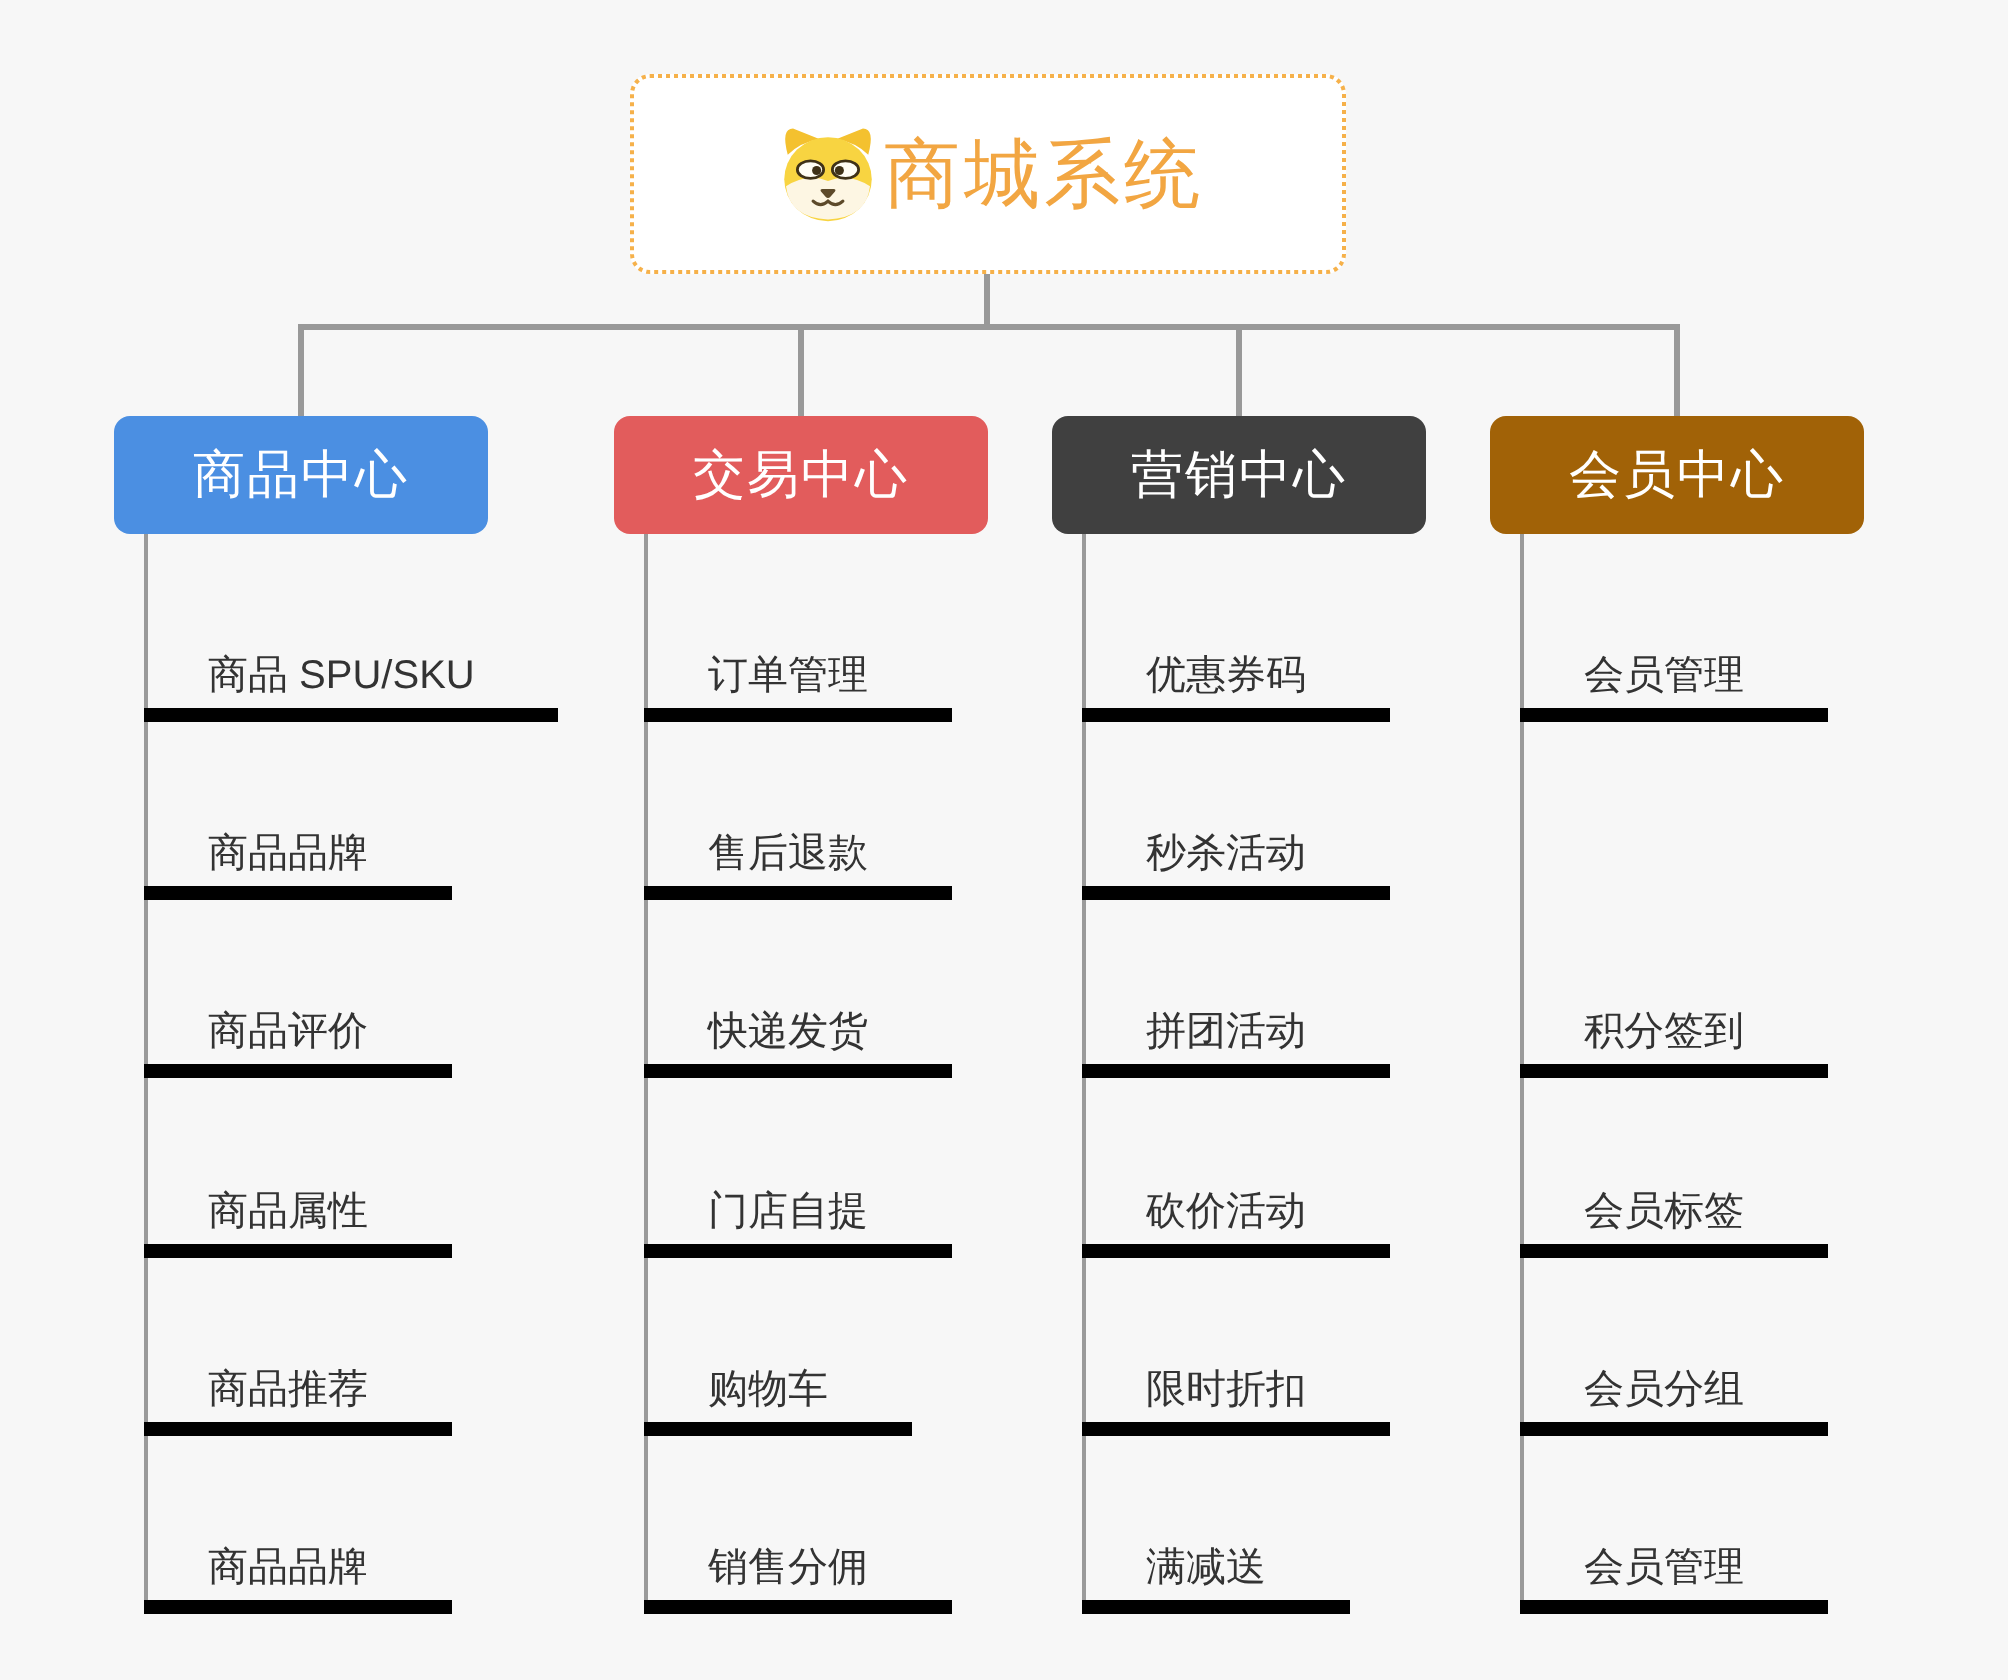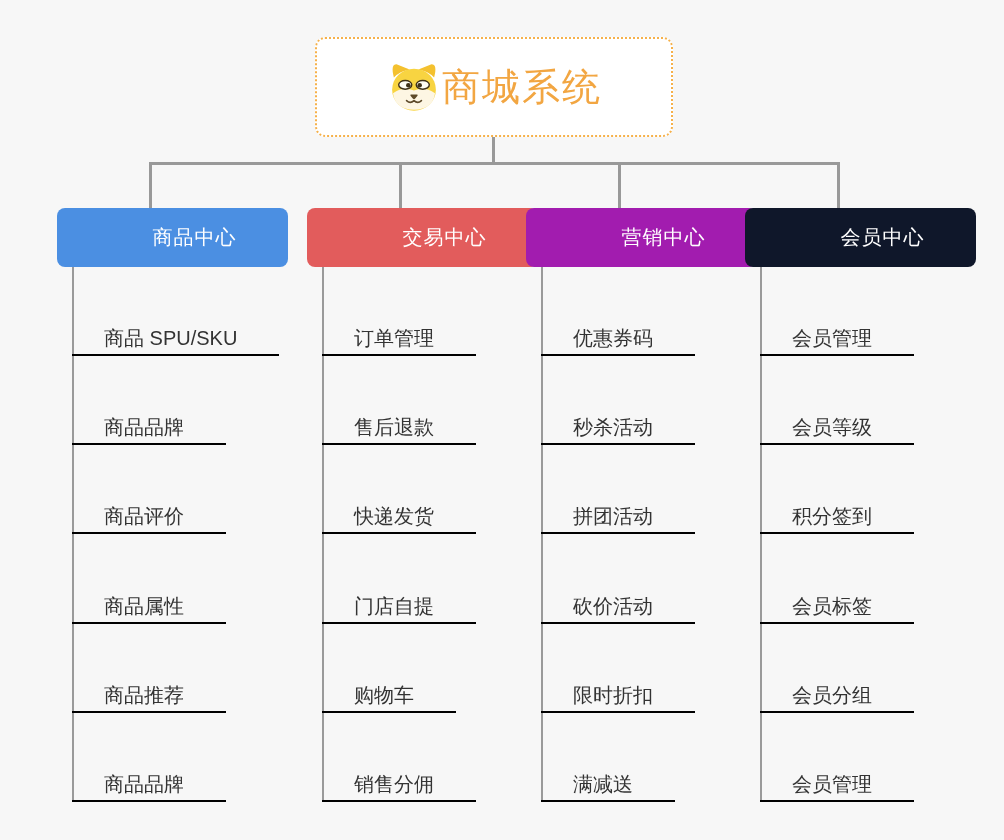--- a/index.html
+++ b/index.html
@@ -15,30 +15,30 @@
 
   
   .line{position:absolute;background:#999999;}
   .stem{left:492px;top:137px;width:3px;height:25px;}
   .bus{left:149px;top:162px;width:691px;height:3px;}
   .stub{top:165px;width:3px;height:43px;}
   .s0{left:149px}.s1{left:399px}.s2{left:618px}.s3{left:837px}
 
   
   .bbox{position:absolute;top:208px;width:187px;height:59px;border-radius:8px;
-    color:#ffffff;font-size:20px;letter-spacing:1px;display:flex;align-items:center;justify-content:center;padding-left:44px;}
+    color:#ffffff;font-size:26px;letter-spacing:1px;display:flex;align-items:center;justify-content:center;}
   .p0{left:57px}.p1{left:307px}.p2{left:526px}.p3{left:745px}
 
   
   .trunk{position:absolute;top:267px;width:2px;height:534px;background:#9a9a9a;}
   .t0{left:72px}.t1{left:322px}.t2{left:541px}.t3{left:760px}
 
   
   .leaf{position:absolute;font-size:20px;line-height:24px;color:#333333;white-space:nowrap;
-    padding:0 42px 4px 32px;border-bottom:2px solid #000000;}
+    padding:0 42px 4px 32px;border-bottom:7px solid #000000;}
   .c0{left:72px}.c1{left:322px}.c2{left:541px}.c3{left:760px}
   .r0{top:326px}.r1{top:415px}.r2{top:504px}.r3{top:594px}.r4{top:683px}.r5{top:772px}
 </style>
 </head>
 <body>
 
 <div class="canvas">
 
   <div class="root-node" style="border-color: rgb(246, 177, 74);">
     <svg class="dog-icon" viewBox="0 0 64 58">
@@ -58,22 +58,22 @@
 
   <div class="line stem"></div>
   <div class="line bus"></div>
   <div class="line stub s0"></div>
   <div class="line stub s1"></div>
   <div class="line stub s2"></div>
   <div class="line stub s3"></div>
 
   <div class="bbox p0" style="background-color: rgb(75, 143, 226);">商品中心</div>
   <div class="bbox p1" style="background-color: rgb(226, 92, 92);">交易中心</div>
-  <div class="bbox p2" style="background-color: #a21caf; text-align: center;">营销中心</div>
-  <div class="bbox p3" style="background-color: #0f172a;">会员中心</div>
+  <div class="bbox p2" style="background-color: #404040; text-align: center;">营销中心</div>
+  <div class="bbox p3" style="background-color: #a16207;">会员中心</div>
 
   <div class="trunk t0"></div>
   <div class="trunk t1"></div>
   <div class="trunk t2"></div>
   <div class="trunk t3"></div>
 
   <div class="leaf c0 r0">商品 SPU/SKU</div>
   <div class="leaf c0 r1">商品品牌</div>
   <div class="leaf c0 r3">商品属性</div>
   <div class="leaf c0 r2">商品评价</div>
@@ -88,19 +88,18 @@
   <div class="leaf c1 r5">销售分佣</div>
 
   <div class="leaf c2 r0">优惠券码</div>
   <div class="leaf c2 r1">秒杀活动</div>
   <div class="leaf c2 r2">拼团活动</div>
   <div class="leaf c2 r3">砍价活动</div>
   <div class="leaf c2 r4">限时折扣</div>
   <div class="leaf c2 r5">满减送</div>
 
   <div class="leaf c3 r0">会员管理</div>
-  <div class="leaf c3 r1">会员等级</div>
   <div class="leaf c3 r2">积分签到</div>
   <div class="leaf c3 r3">会员标签</div>
   <div class="leaf c3 r4">会员分组</div>
   <div class="leaf c3 r5">会员管理</div>
 
 </div>
 
 </body></html>

